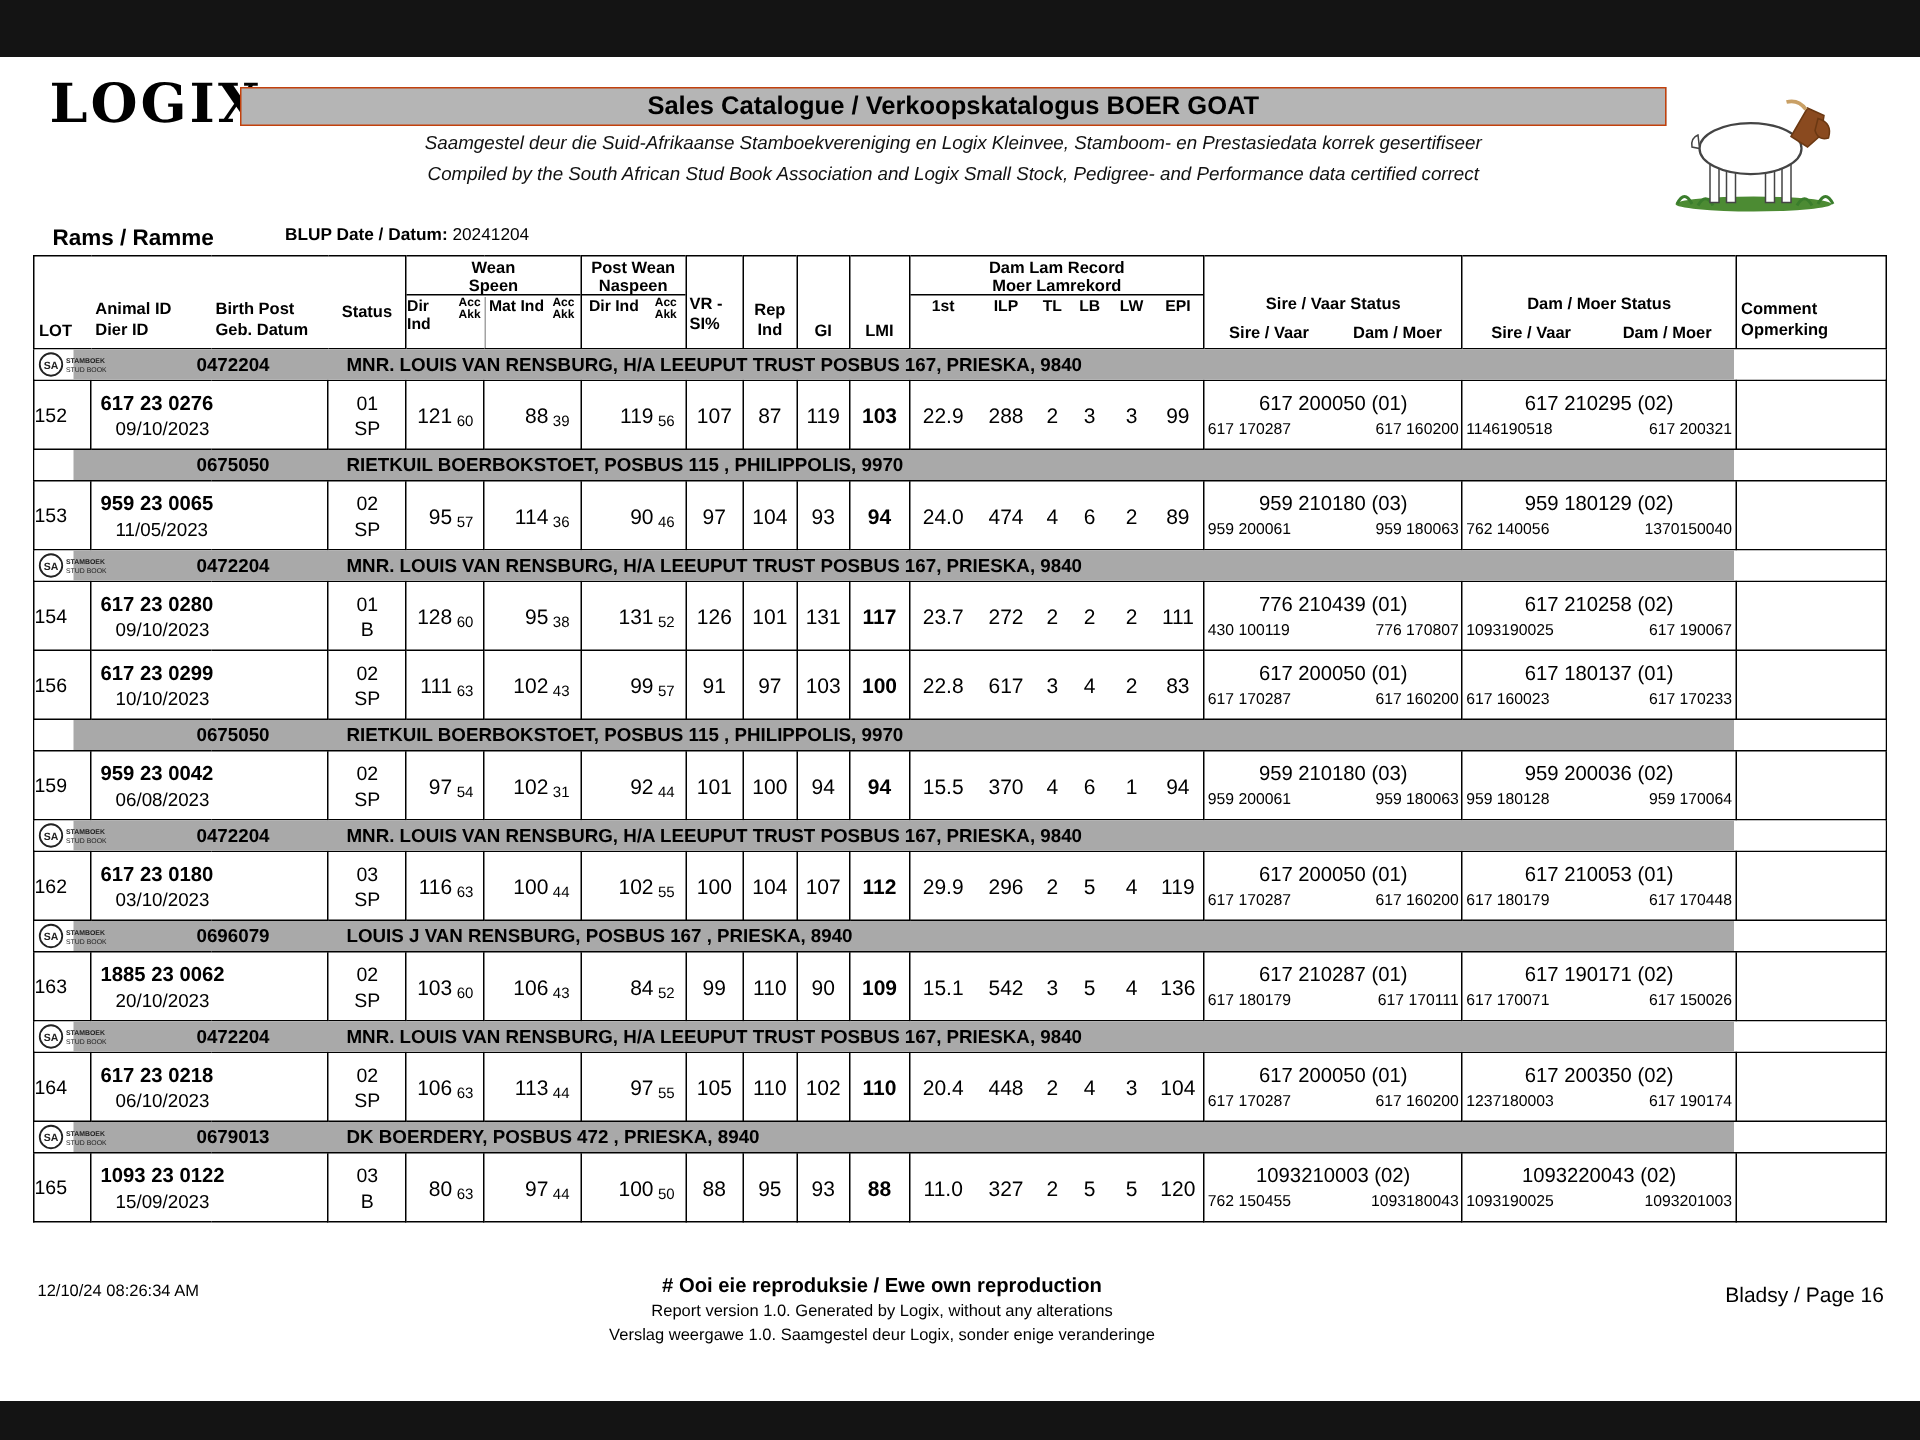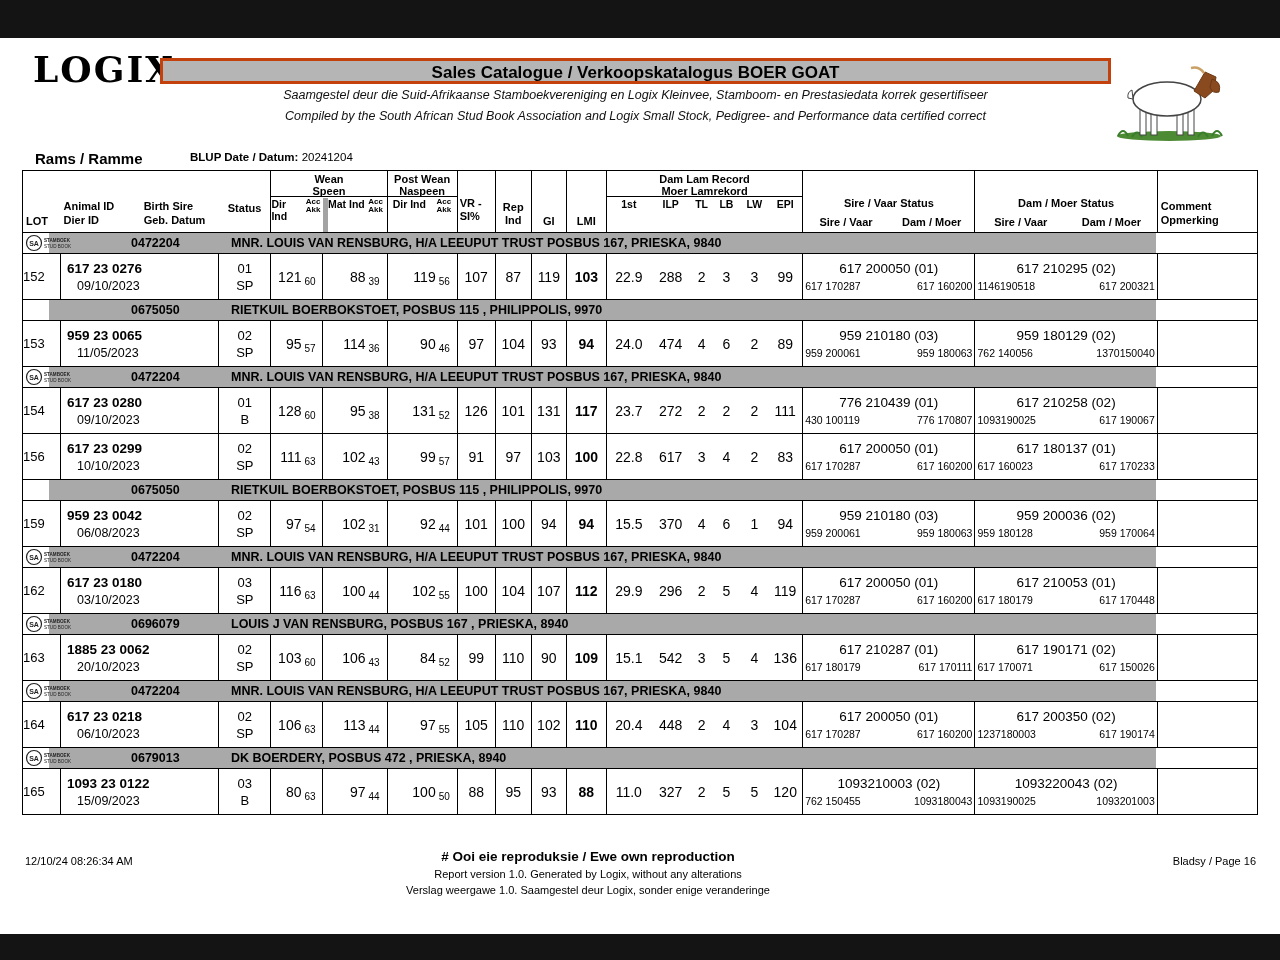--- a/index.html
+++ b/index.html
@@ -7,21 +7,21 @@
   body { font-family:"Liberation Sans", sans-serif; color:#000; }
   .screen { position:relative; width:1280px; height:960px; background:#ffffff; overflow:hidden; }
   .bar { position:absolute; left:0; width:1280px; background:#141414; z-index:5; }
   .bar.top { top:0; height:38px; }
   .bar.bottom { bottom:0; height:26px; }
 
   
   .logix-logo { position:absolute; left:33px; top:50px; font-family:"DejaVu Serif", serif;
                 font-weight:bold; font-size:36px; letter-spacing:2px; line-height:38px; }
   .title-wrap { position:absolute; left:160px; top:58px; width:951px; text-align:center; }
-  .title-bar { height:26px; background:#b5b5b5; border:3px solid #c2410c; font-weight:bold;
+  .title-bar { height:26px; background:#b5b5b5; border:1px solid #c2410c; font-weight:bold;
                font-size:17px; line-height:24px; }
   .subtitle { font-style:italic; font-size:12.5px; margin-top:8px; line-height:13px; color:#111; }
   .subtitle.af { margin-top:5px; }
   .goat { position:absolute; left:1112px; top:64px; }
 
   .section-row { position:absolute; left:35px; top:150px; width:1200px; }
   .rams-title { font-weight:bold; font-size:15px; }
   .blup { position:absolute; left:155px; top:1px; font-size:11.5px; }
   .blup b { font-weight:bold; }
 
@@ -33,21 +33,21 @@
   th.bl { border-left:1px solid #000; }
   .abs-bl { position:absolute; bottom:5px; left:3px; }
   .stack2 { position:absolute; bottom:5px; left:3px; line-height:13.5px; }
   .abs-mid { position:absolute; bottom:18px; left:0; right:0; text-align:center; }
   .gbox { height:26px; border-bottom:1px solid #000; text-align:center; font-size:11px;
           line-height:12px; padding-top:2px; }
   .subs { position:absolute; left:0; right:0; bottom:0; height:34px; display:flex; }
   .sub  { display:flex; justify-content:center; padding-bottom:3px;
           font-size:10.5px; font-weight:bold; }
   .sub.acc { font-size:8px; line-height:8px; padding-bottom:4px; }
-  .sub.divl { border-left:5px solid #a3a3a3; }
+  .sub.divl { border-left:1px solid #a3a3a3; }
   .w32{width:32px}.w20{width:20px}.w42{width:42px}.w22{width:22px}.w44{width:44px}.w26{width:26px}
   .d44{width:44px}.d40{width:40px}.d22{width:22px}.d28{width:28px}.d34{width:34px}
   .vr-h { position:absolute; top:26px; left:2px; line-height:13px; }
   .rep-h { position:absolute; bottom:5px; left:0; right:0; text-align:center; line-height:13px; }
   .bot-c { position:absolute; bottom:5px; left:0; right:0; text-align:center; }
   .ptop { position:absolute; top:26px; left:0; right:0; text-align:center; }
   .hsubs { position:absolute; bottom:4px; left:0; right:0; display:flex; }
   .hsubs span { flex:1; text-align:center; }
 
   
@@ -76,21 +76,21 @@
   td.c-parent { padding:2px; }
   .ptitle { text-align:center; font-size:13.5px; }
   .psub { display:flex; justify-content:space-between; font-size:10.5px; margin-top:4px; padding:0 2px; }
   td.c-comment { font-size:12px; }
 
   
   .foot-date { position:absolute; left:25px; top:855px; font-size:11px; }
   .foot-center { position:absolute; left:0; top:849px; width:1148px; text-align:center;padding-left:28px; }
   .foot-bold { font-weight:bold; font-size:13.5px; }
   .foot-line { font-size:11px; margin-top:4px; }
-  .foot-page { position:absolute; right:24px; top:855px; font-size:11px;padding-left:44px; }
+  .foot-page { position:absolute; right:24px; top:855px; font-size:14px;padding-left:44px; }
 </style>
 </head>
 <body>
 
 <div class="screen">
   <div class="bar top"></div>
   <div class="bar bottom"></div>
 
   <div class="logix-logo">LOGIX</div>
 
@@ -148,21 +148,21 @@
             <div class="abs-bl">LOT</div>
           </th>
         <th>
           <div class="stack2">
               <div>Animal ID</div>
               <div>Dier ID</div>
             </div>
         </th>
         <th>
           <div class="stack2">
-              <div>Birth Sire</div>
+              <div>Birth Post</div>
               <div>Geb. Datum</div>
             </div>
         </th>
         <th>
             <div class="abs-mid">Status</div>
           </th>
         <th class="bl" colspan="2">
           <div class="gbox"><span>Wean</span><br><span>Speen</span></div>
           <div class="subs">
             <span class="sub w32">

